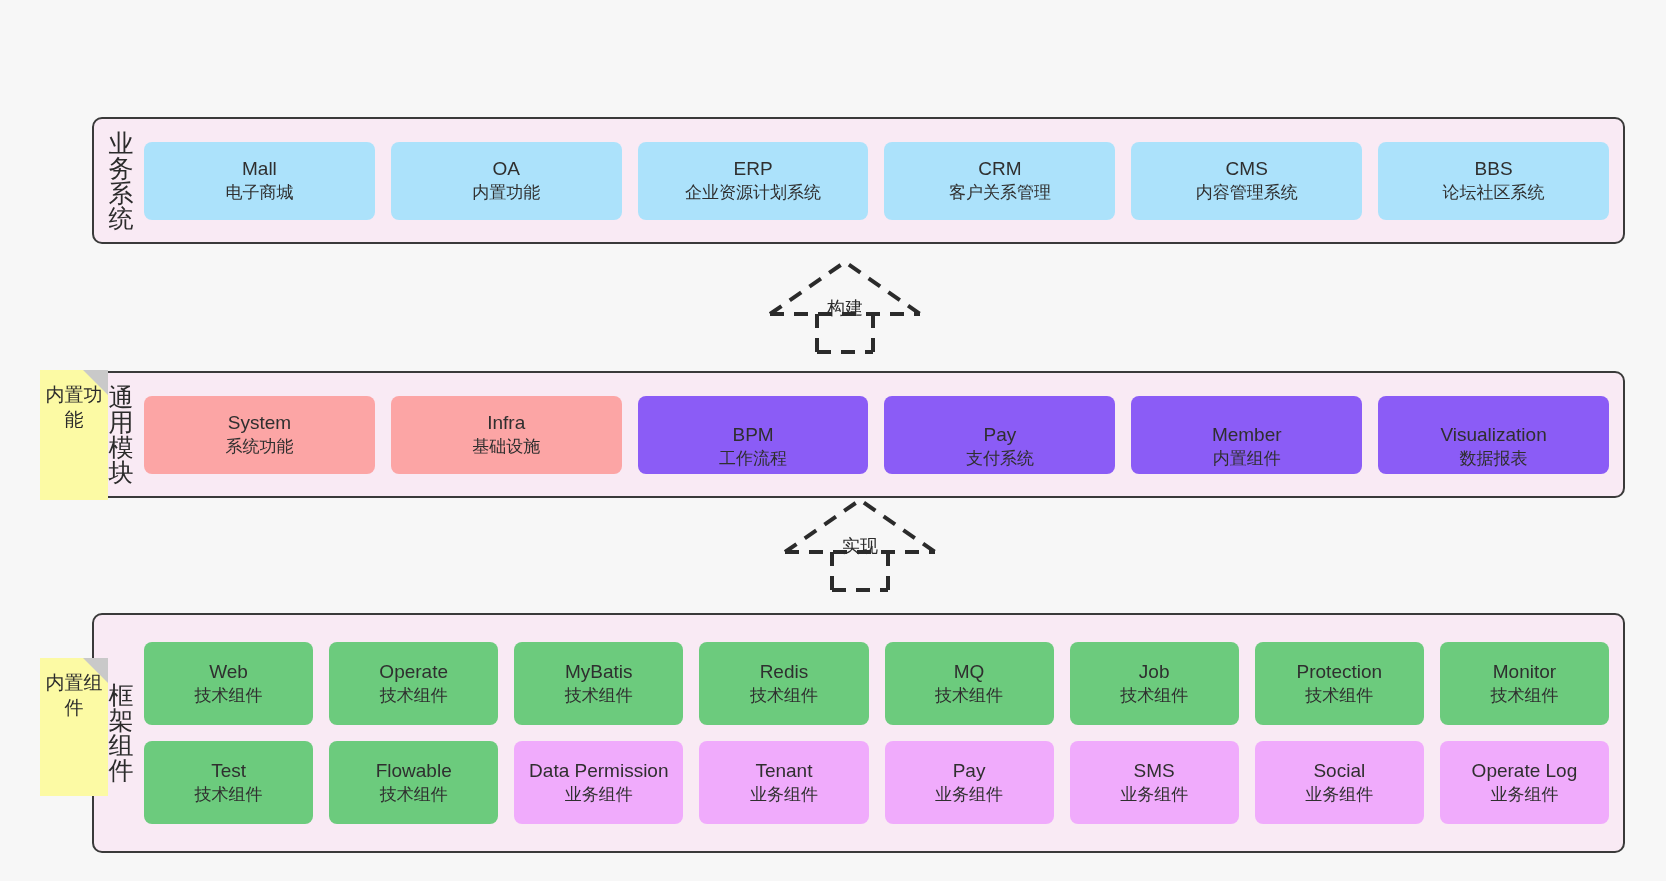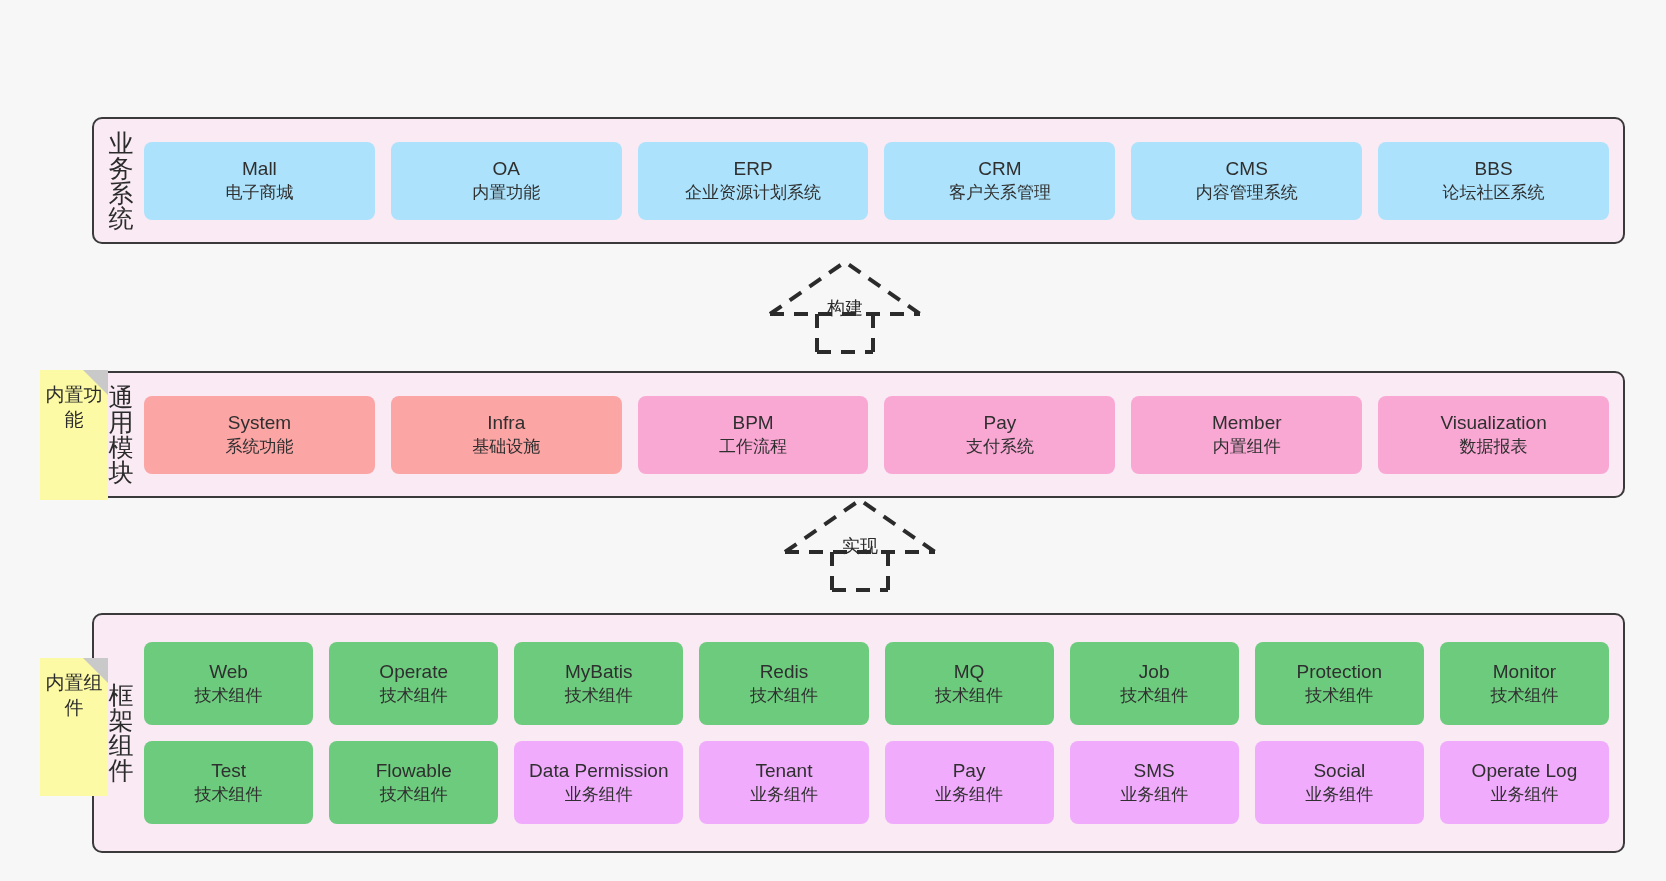--- a/index.html
+++ b/index.html
@@ -68,21 +68,21 @@
     padding: 4px 6px;
   }
   .card .title { font-size: 19px; }
   .card .sub   { font-size: 17px; }
 
   .h-tall { height: 78px; }
   .h-med  { height: 83px; }
 
   .c-blue       { background: #ace2fb; }
   .c-red        { background: #fca5a5; }
-  .c-pink       { background: #f9a8d4; }
+  .c-pink       { background: #8b5cf6; justify-content: flex-end; }
   .c-green      { background: #6ccb7d; }
   .c-lightgreen { background: #f0abfc; }
 
   
   .sticky {
     position: absolute;
     width: 68px;
     background: #fcfaa4;
     box-sizing: border-box;
     font-size: 19px;

